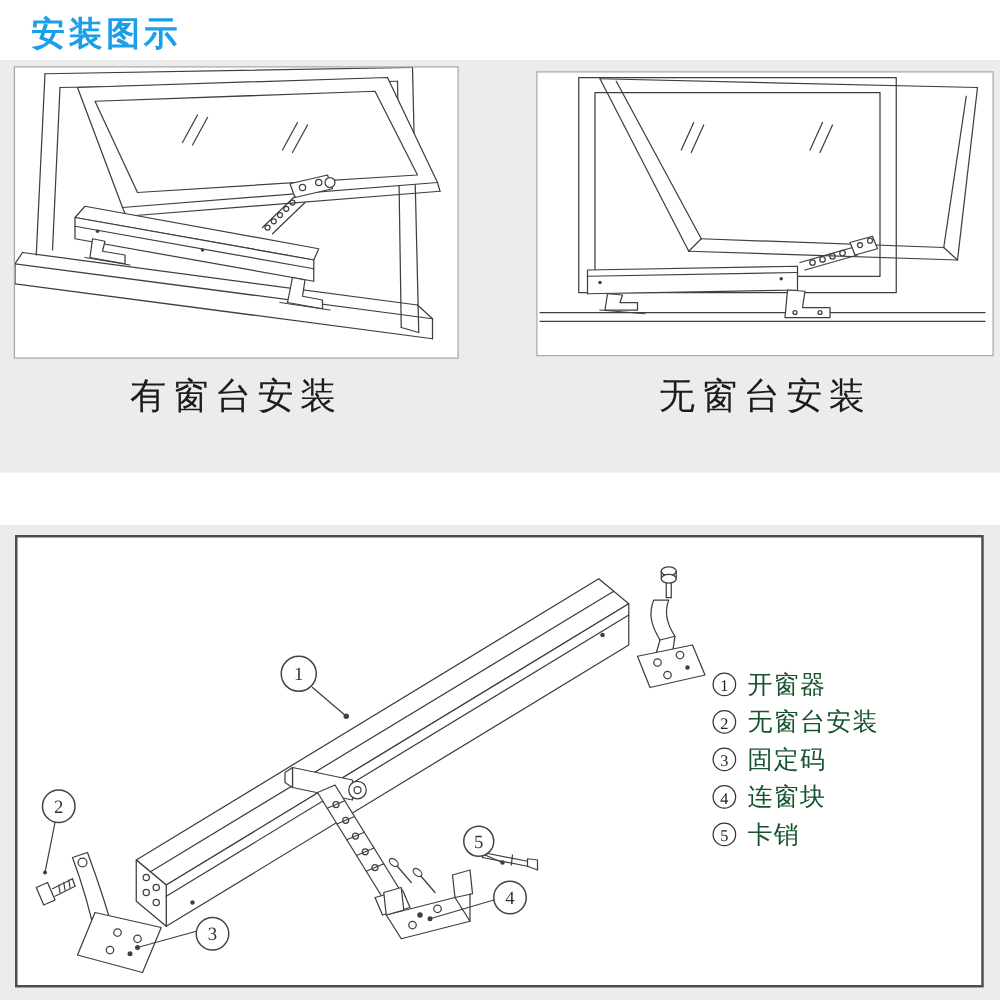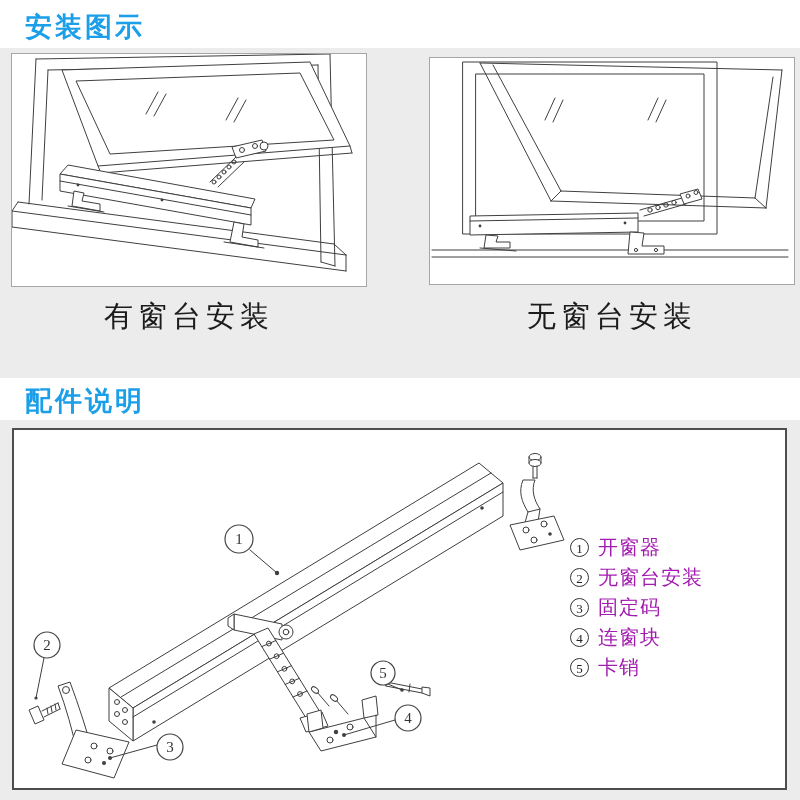--- a/index.html
+++ b/index.html
@@ -22,21 +22,21 @@
            letter-spacing:5px;font-weight:500;white-space:nowrap;}
   #caption-with-sill{left:11px;width:356px;}
   #caption-without-sill{left:429px;width:366px;}
   .diagram-card svg,#card-parts svg{position:absolute;left:0;top:0;}
   #legend{position:absolute;left:556px;top:102px;}
   .legend-row{display:flex;align-items:center;height:30px;
               font-family:"Liberation Serif","DejaVu Serif",serif;}
   .legend-num{display:inline-block;width:19px;height:19px;border:1.5px solid #333;
               border-radius:50%;text-align:center;line-height:19px;font-size:13px;
               color:#222;box-sizing:border-box;flex:0 0 auto;}
-  .legend-label{margin-left:9px;font-size:20px;color:#a21caf;letter-spacing:1px;white-space:nowrap;}
+  .legend-label{margin-left:9px;font-size:20px;color:#14532d;letter-spacing:1px;white-space:nowrap;}
   svg .ln{stroke:#3f3f3f;stroke-width:1;fill:none;stroke-linecap:round;stroke-linejoin:round;}
   svg .fw{stroke:#3f3f3f;stroke-width:1;fill:#ffffff;stroke-linejoin:round;}
   svg .dot{fill:#3f3f3f;stroke:none;}
   svg .lbl-circ{stroke:#444;stroke-width:1.2;fill:#ffffff;}
   svg .lbl-txt{font-family:"Liberation Serif","DejaVu Serif",serif;font-size:15px;fill:#333;
                text-anchor:middle;}
 </style>
 </head>
 <body>
 
@@ -161,21 +161,20 @@
         <path class="fw" d="M200,174 L198,196 L234,196 L234,188 L212,188 L214,175 Z"></path>
         <circle class="ln" cx="206" cy="192" r="1.6"></circle>
         <circle class="ln" cx="226" cy="192" r="1.6"></circle>
       </g>
     </svg>
   </div>
 
   <div class="caption" id="caption-without-sill">无窗台安装</div>
   <div class="caption" id="caption-with-sill">有窗台安装</div>
 
-  <div class="sec-title" id="title-parts">配件说明</div>
 
   <div id="card-parts">
     <svg width="771" height="358" viewBox="0 0 771 358">
       <g>
         <path class="fw" d="M95,258 L465,33 L489,53 L119,278 Z"></path>
         <path class="fw" d="M119,278 L489,53 L489,86 L119,311 Z"></path>
         <path class="fw" d="M95,258 L119,278 L119,311 L95,291 Z"></path>
         <path class="ln" d="M107,267 L477,43"></path>
         <path class="ln" d="M119,287 L489,62"></path>
         <circle class="ln" cx="103" cy="272" r="2.5"></circle>

